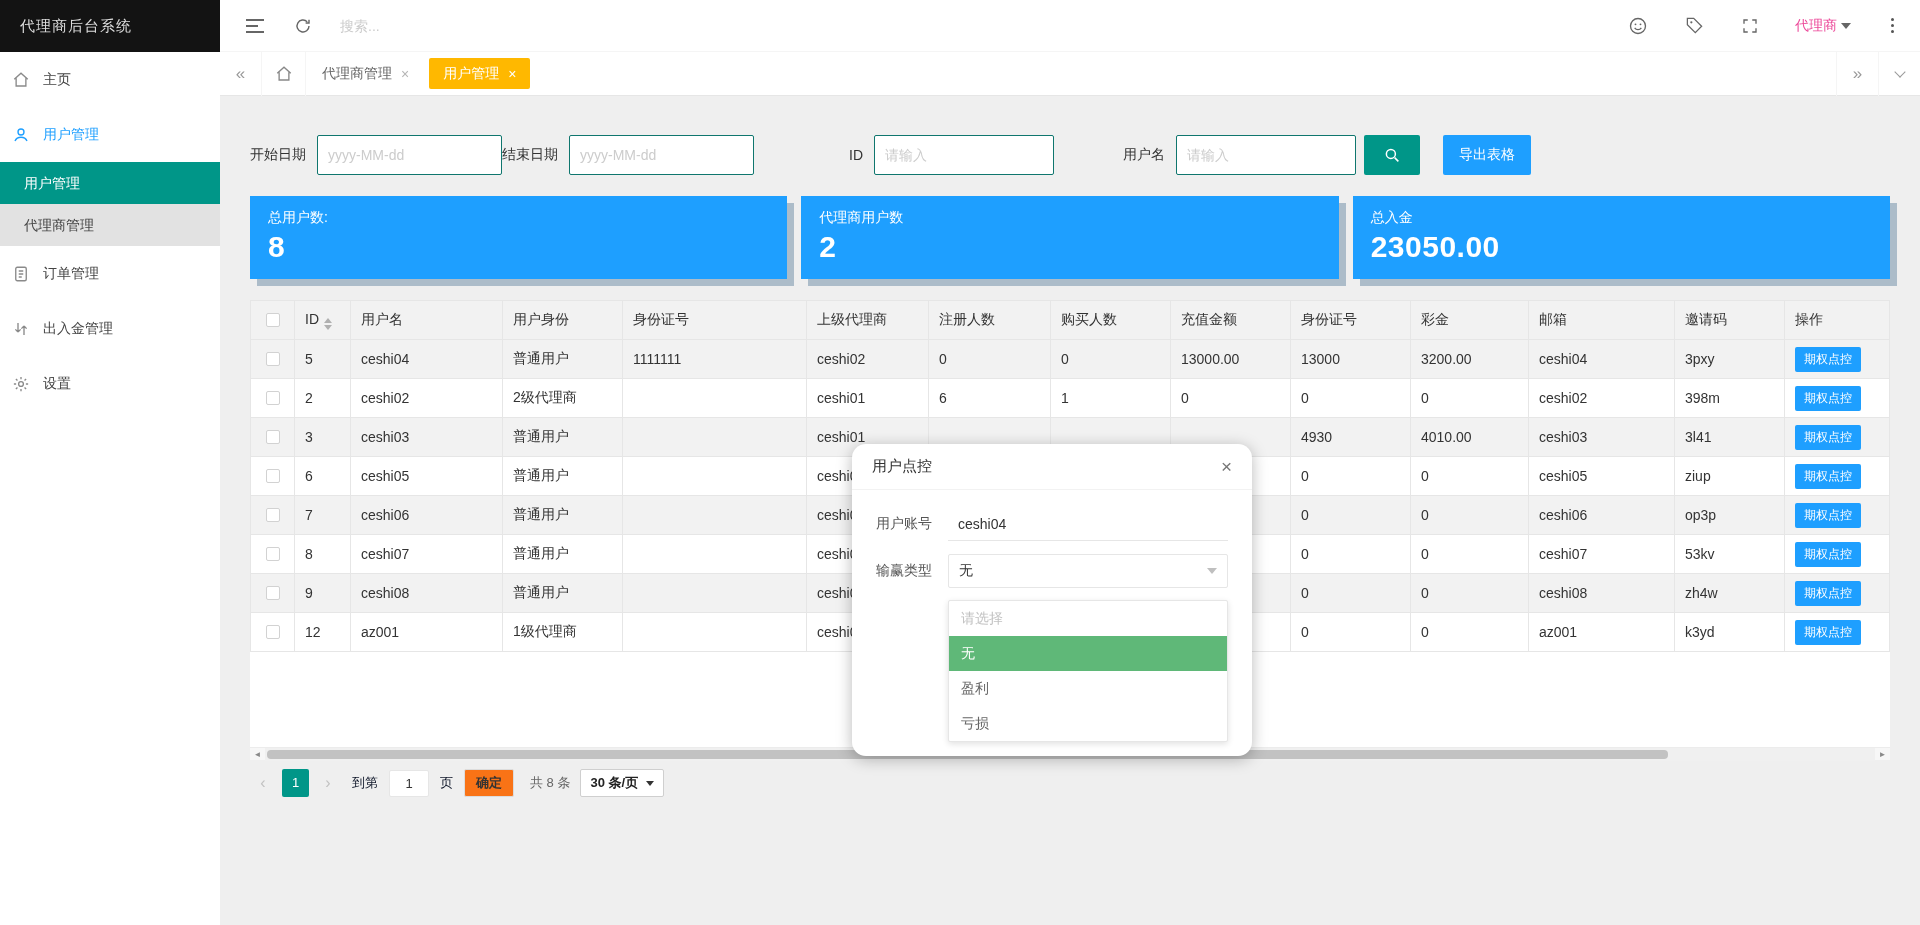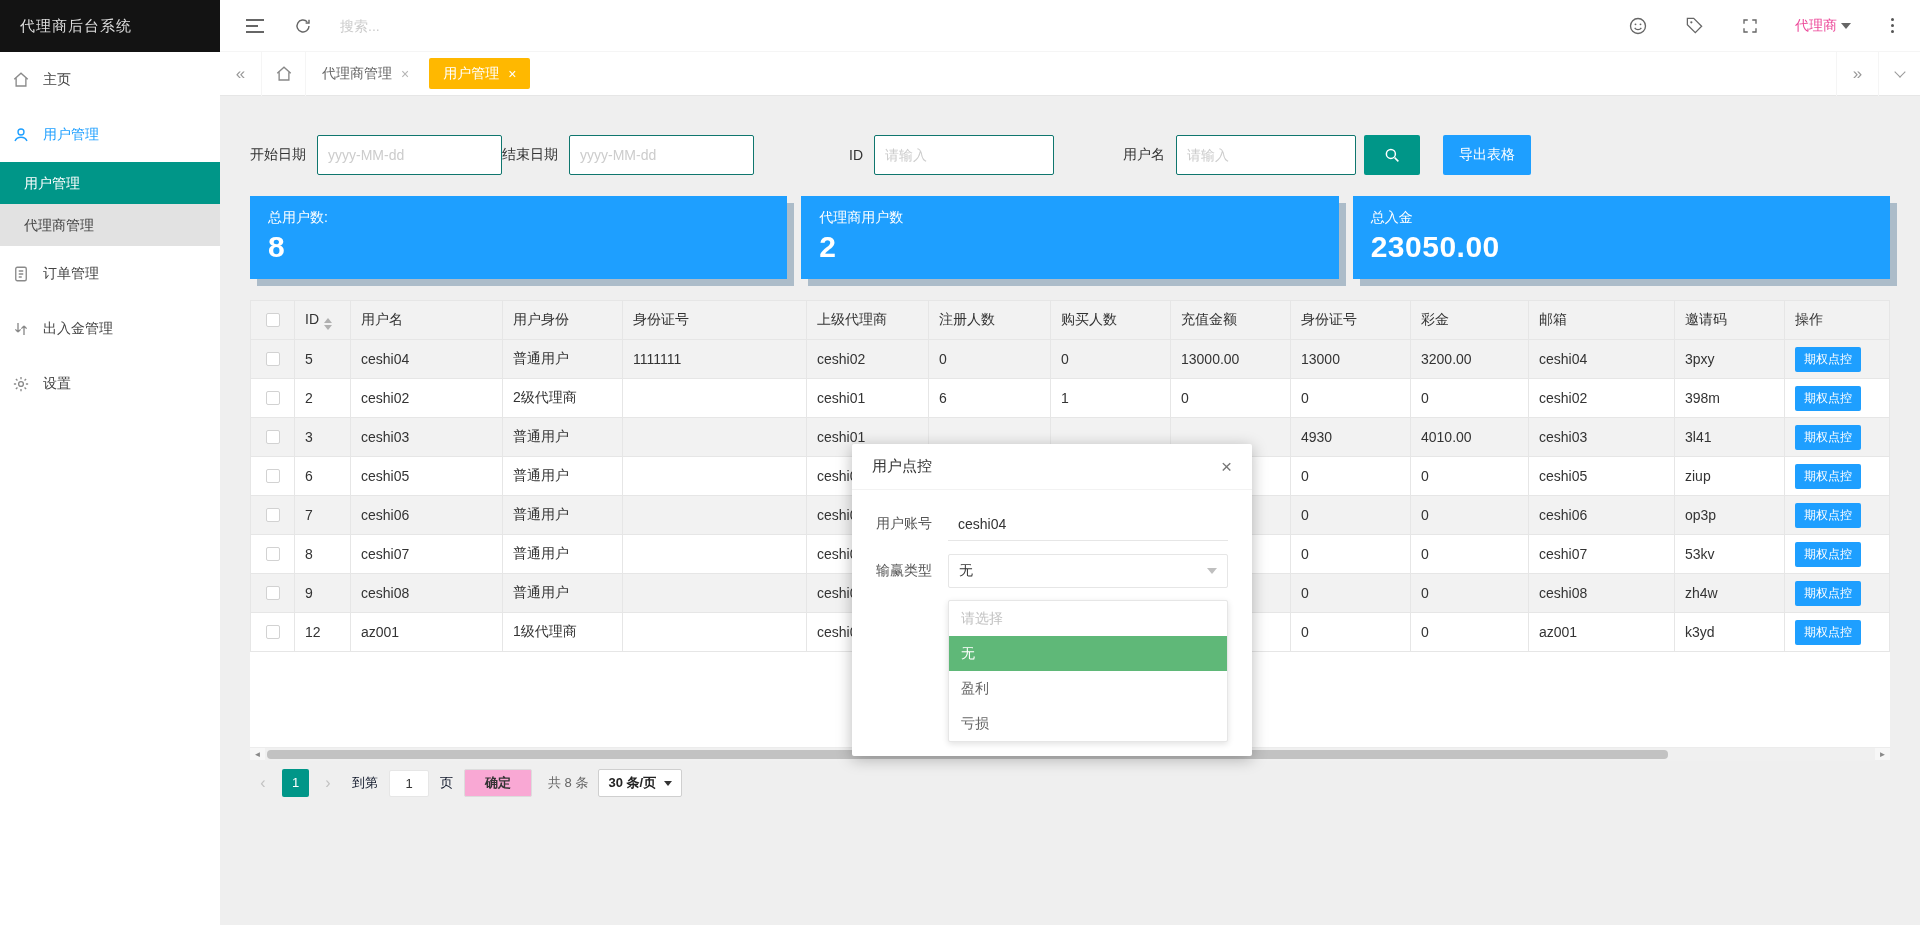--- a/index.html
+++ b/index.html
@@ -76,27 +76,27 @@
   .hscroll{position:absolute;left:0;right:0;bottom:0;height:13px;display:flex;align-items:center;background:#f7f7f7;border-top:1px solid #ececec}
   .hs-arrow{width:15px;font-size:8px;color:#8a8a8a;text-align:center;line-height:13px;cursor:pointer}
   .hs-track{flex:1;height:13px;background:#f0f0f0;position:relative}
   .hs-thumb{position:absolute;left:2px;top:2px;height:9px;width:87%;background:#c2c2c2;border-radius:4px;cursor:pointer}
 
   .pagination{margin-top:9px;display:flex;align-items:center;font-size:13px;color:#666}
   .pg-btn{min-width:26px;height:28px;line-height:28px;text-align:center;color:#c2c2c2;margin-right:6px;font-size:16px;cursor:pointer}
   .pg-current{min-width:27px;height:28px;line-height:28px;text-align:center;background:#009688;color:#fff;margin-right:6px;border-radius:2px;padding:0 4px}
   .pg-text{margin:0 5px;color:#0f172a}
   .pg-input{width:40px;height:27px;border:1px solid #e6e6e6;border-radius:2px;text-align:center;background:#fff;color:#333;margin:0 6px;outline:none;font-size:13px}
-  .pg-confirm{height:28px;padding:0 20px;background:#f9a8d4;border:1px solid #dcdcdc;border-radius:2px;color:#333;margin:0 6px;font-size:13px;font-weight:bold;cursor:pointer}
+  .pg-confirm{height:28px;padding:0 11px;background:#f97316;border:1px solid #dcdcdc;border-radius:2px;color:#333;margin:0 6px;font-size:13px;font-weight:bold;cursor:pointer}
   .pg-total{margin:0 10px;white-space:nowrap}
   .pg-select{height:28px;border:1px solid #cfcfcf;border-radius:2px;background:#fff;display:flex;align-items:center;padding:0 9px;gap:8px;color:#222;cursor:pointer;font-weight:bold}
   .pg-select .caret-down{border-top-color:#333;border-left-width:4px;border-right-width:4px;border-top-width:5px}
 
   
-  .modal{position:absolute;left:852px;top:444px;width:400px;background:#fff;z-index:100;box-shadow:0 3px 16px rgba(0,0,0,.28);border-radius:2px}
+  .modal{position:absolute;left:852px;top:444px;width:400px;background:#fff;z-index:100;box-shadow:0 3px 16px rgba(0,0,0,.28);border-radius:14px}
   .modal-header{height:46px;display:flex;align-items:center;padding:0 20px;border-bottom:1px solid #f2f2f2}
   .modal-title{font-size:15px;color:#333}
   .modal-close{margin-left:auto;color:#777;font-size:19px;cursor:pointer;line-height:1}
   .modal-body{padding:17px 24px 14px}
   .form-row{display:flex;align-items:center;margin-bottom:13px}
   .form-label{width:72px;color:#555;flex:none}
   .form-input{flex:1;height:34px;border:none;border-bottom:1px solid #e6e6e6;padding:0 10px;color:#333;outline:none;background:transparent;font-size:14px}
   .form-select{flex:1;height:34px;border:1px solid #e6e6e6;border-radius:2px;display:flex;align-items:center;padding:0 10px;color:#333;cursor:pointer}
   .sel-caret{margin-left:auto;width:0;height:0;border-left:5px solid transparent;border-right:5px solid transparent;border-top:6px solid #bfbfbf}
   .dropdown-panel{margin-left:72px;margin-top:2px;border:1px solid #e6e6e6;border-radius:2px;background:#fff;box-shadow:0 2px 6px rgba(0,0,0,.12)}

